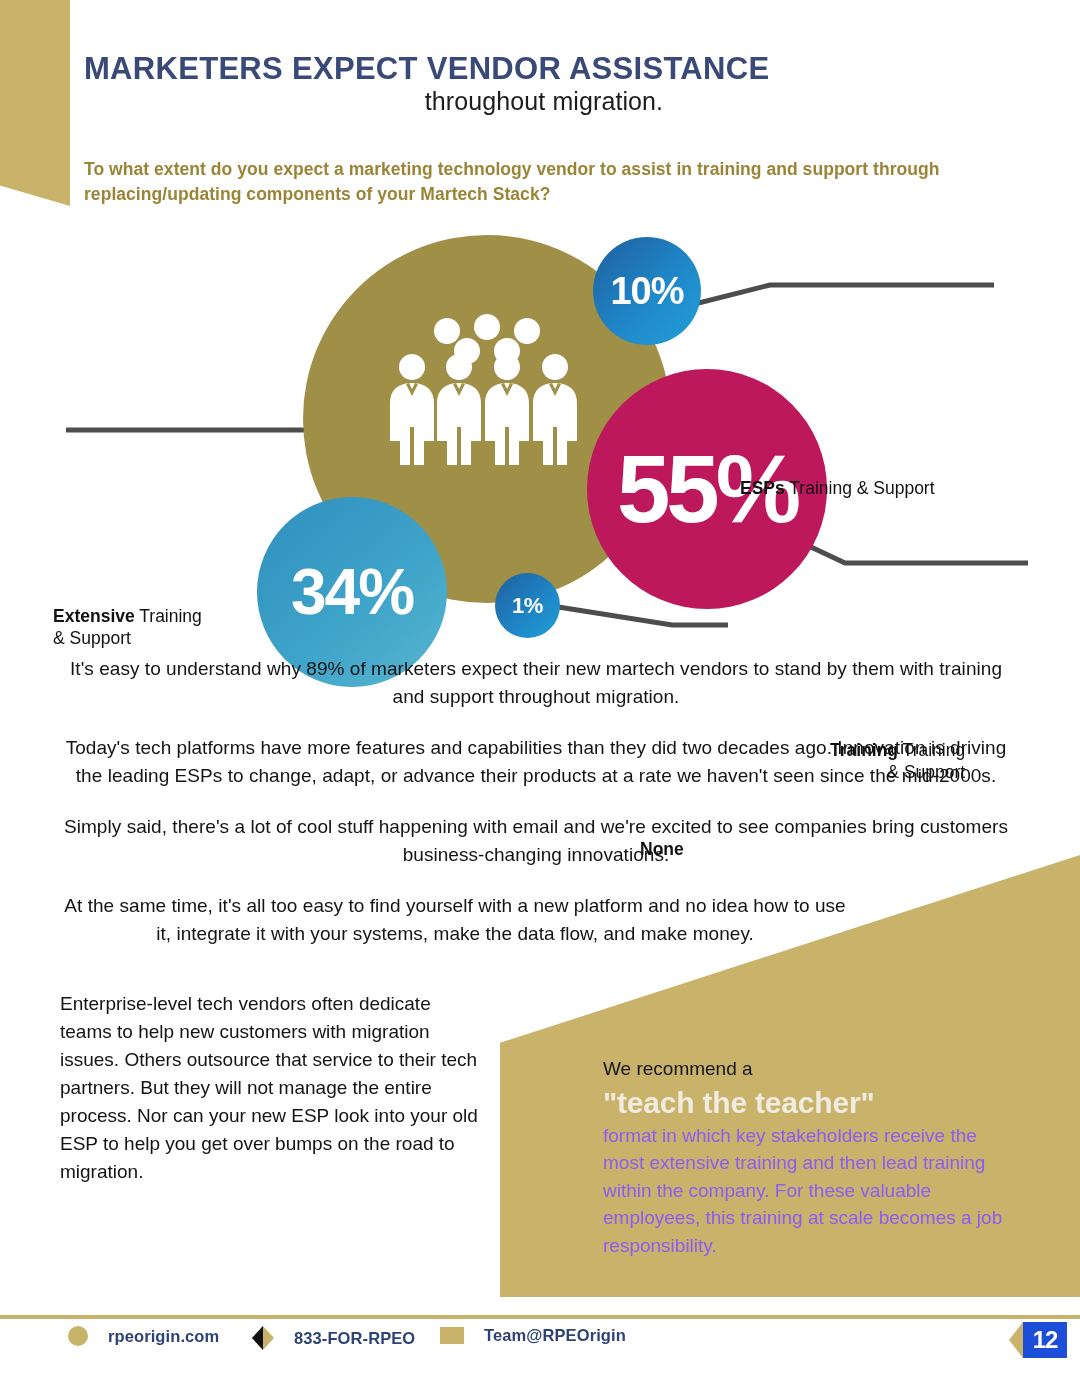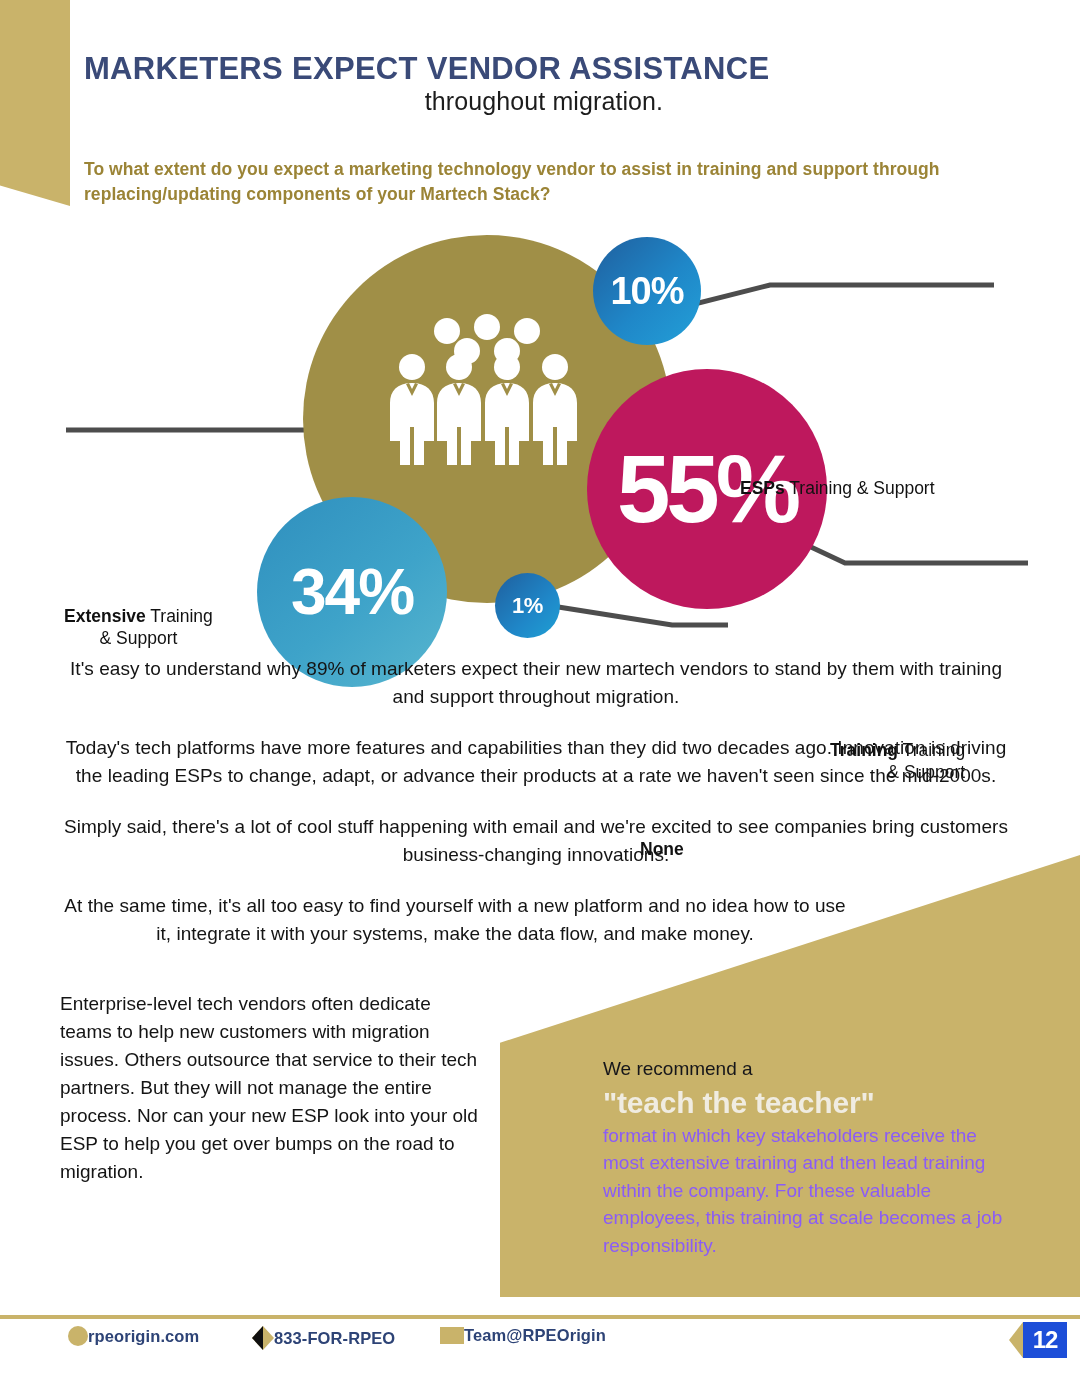--- a/index.html
+++ b/index.html
@@ -68,21 +68,21 @@
   .bub-basic .bval{font-size:38px;}
   .bub-moderate .bval{font-size:96px;letter-spacing:-4px;}
   .bub-extensive .bval{font-size:64px;letter-spacing:-2px;}
   .bub-none .bval{font-size:22px;letter-spacing:-.5px;}
 
   .people{position:absolute;left:383px;top:80px;width:210px;height:160px;}
 
   
   .lbl{position:absolute;font-size:17.5px;color:#111111;line-height:1.28;white-space:nowrap;}
   .lbl b{font-weight:bold;}
-  .lbl-extensive{left:64px;top:380px;text-align:center;}
+  .lbl-extensive{left:53px;top:380px;}
   .lbl-basic{left:740px;top:252px;}
   .lbl-moderate{left:830px;top:514px;text-align:right;}
   .lbl-none{left:640px;top:613px;font-weight:bold;}
 
   .leader{position:absolute;left:0;top:0;width:1080px;height:1380px;pointer-events:none;}
 
   
   .body-copy{position:absolute;left:60px;top:655px;width:952px;}
   .body-copy p{
     margin:0 0 24px 0;font-size:19px;line-height:1.45;color:#141414;
@@ -97,21 +97,21 @@
   .callout{position:absolute;left:603px;top:1055px;width:420px;}
   .callout .c-lead{font-size:19px;color:#16161a;line-height:1.45;margin:0;}
   .callout .c-quote{
     font-size:30px;font-weight:bold;color:#f0ece1;line-height:1.2;
     margin:2px 0 1px 0;letter-spacing:-.2px;
   }
   .callout .c-body{font-size:19px;color:#8b5cf6;line-height:1.45;margin:0;}
 
   
   .footer{position:absolute;left:0;top:1322px;width:1080px;height:48px;}
-  .f-item{position:absolute;display:flex;align-items:center;gap:0;
+  .f-item{position:absolute;display:flex;align-items:center;gap:20px;
     font-size:16.5px;font-weight:bold;color:#2d4376;letter-spacing:.1px;}
   .f-web{left:68px;top:4px;}
   .f-phone{left:252px;top:4px;}
   .f-mail{left:440px;top:4px;}
   .ico-globe{width:20px;height:20px;border-radius:50%;background:#c9b36a;display:block;}
   .ico-phone{width:22px;height:24px;display:block;}
   .ico-mail{width:24px;height:17px;background:#c9b36a;display:block;}
   .pagebadge{position:absolute;right:13px;top:0px;display:flex;align-items:center;}
   .pagebadge .chev{width:14px;height:36px;background:#c9b36a;
     clip-path:polygon(100% 0,100% 100%,0 50%);}

